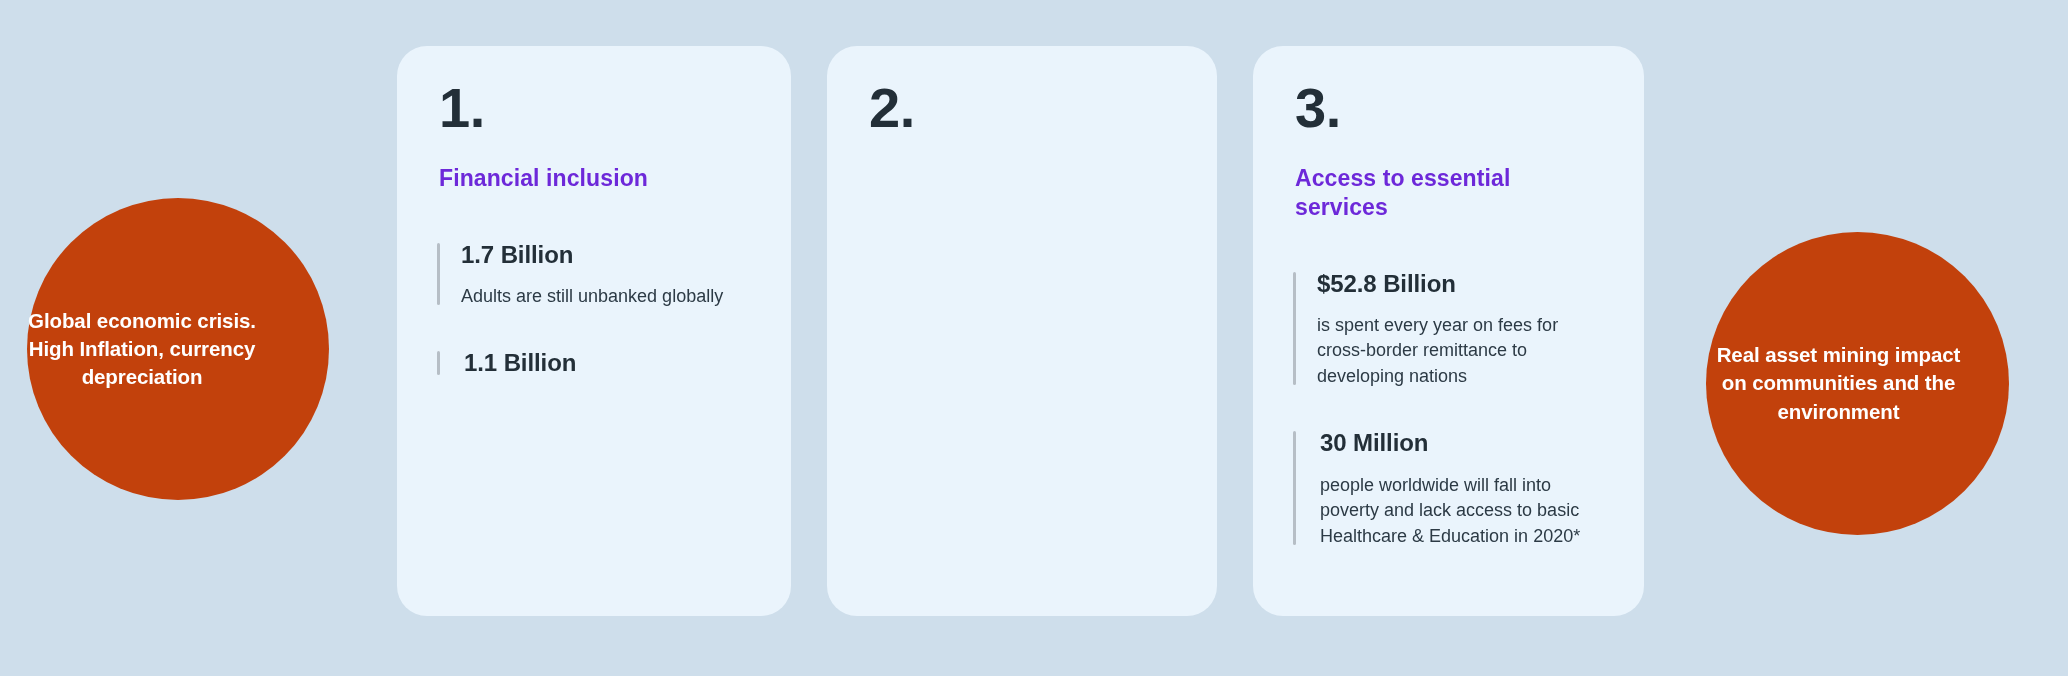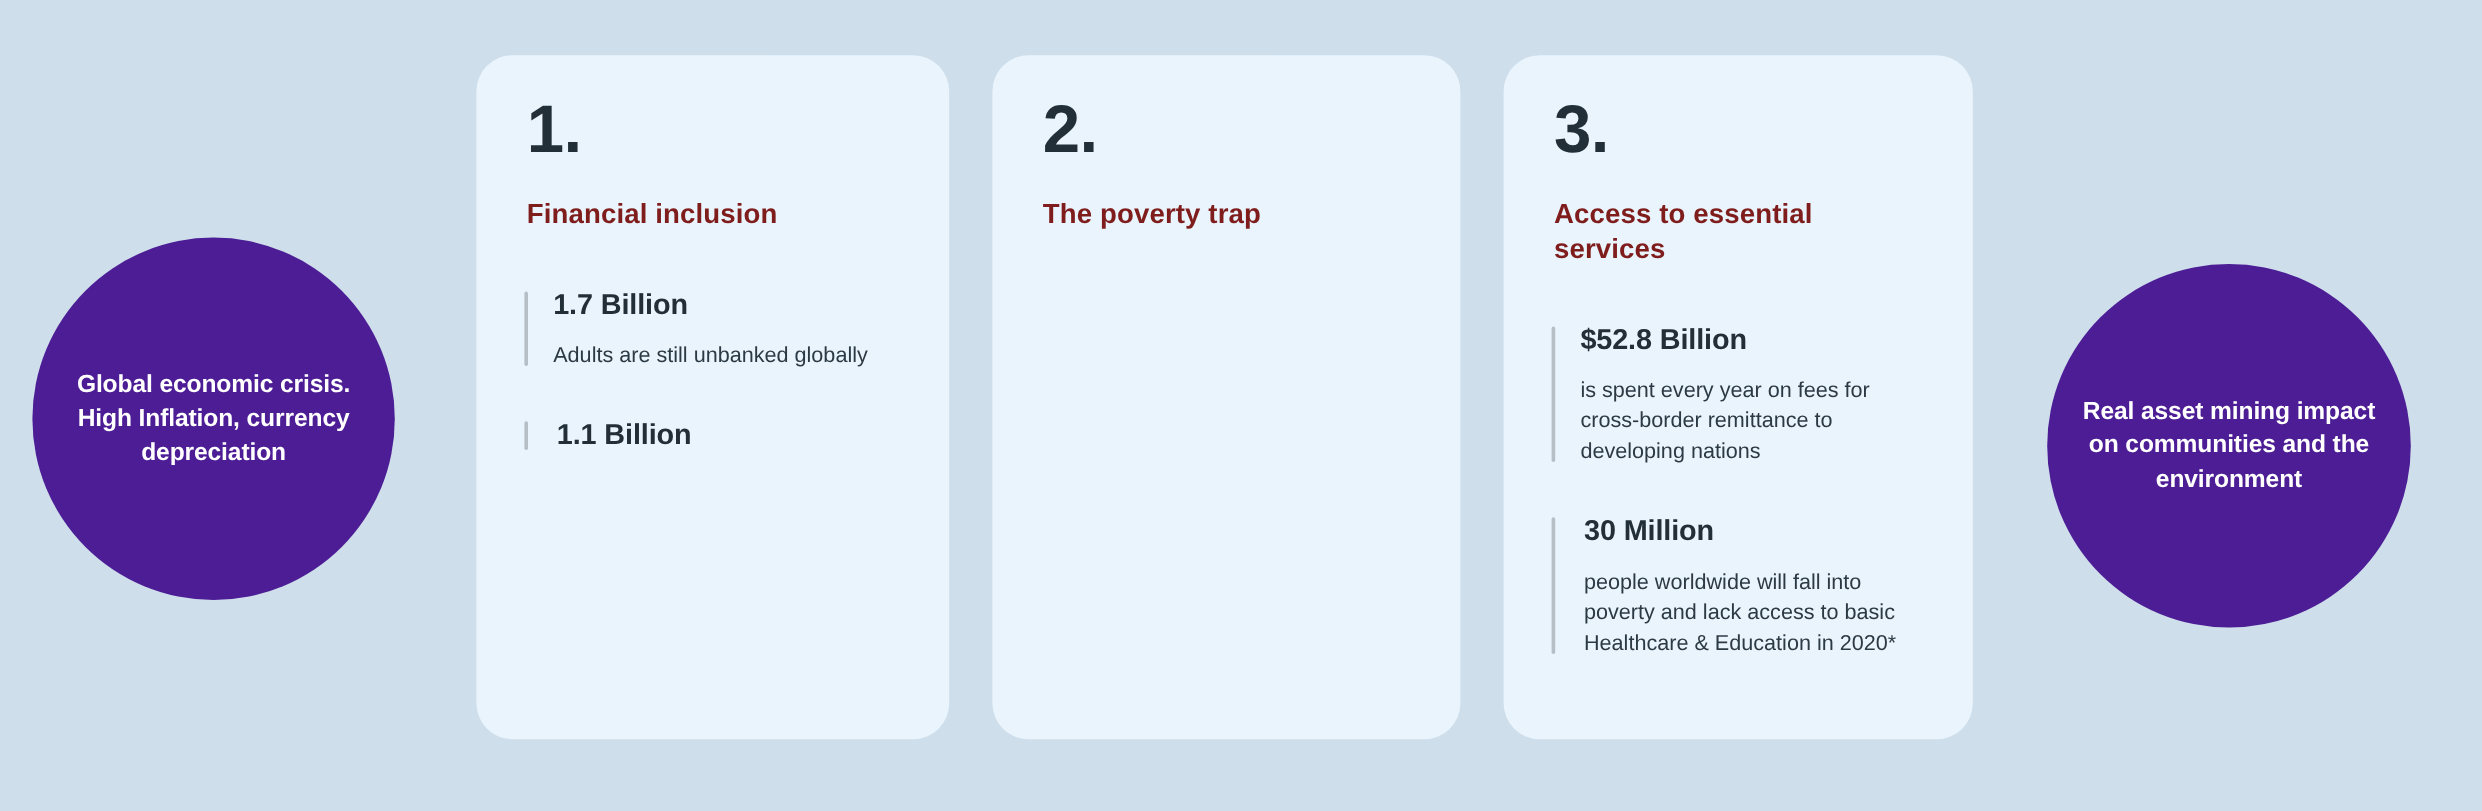--- a/index.html
+++ b/index.html
@@ -17,24 +17,23 @@
   .stage {
     position: relative;
     width: 2068px;
     height: 676px;
   }
 
   
   .circle {
     position: absolute;
     border-radius: 50%;
-    background: #4c1d95;
+    background: #c2410c;
     display: flex;
     align-items: center;
-    justify-content: center;
     box-sizing: border-box;
   }
   .circle-text {
     color: #ffffff;
     font-weight: bold;
     text-align: center;
     line-height: 1.38;
     white-space: pre-line;
     letter-spacing: -0.1px;
   }
@@ -45,21 +44,21 @@
     width: 302px;
     height: 302px;
   }
   #circle-left .circle-text {
     font-size: 20.5px;
     width: 230px;
   }
 
   #circle-right {
     left: 1706px;
-    top: 220px;
+    top: 232px;
     width: 303px;
     height: 303px;
   }
   #circle-right .circle-text {
     font-size: 20.5px;
     width: 265px;
   }
 
   
   .card {
@@ -79,21 +78,21 @@
     font-weight: bold;
     color: #232f38;
     line-height: 1.0;
     letter-spacing: -0.5px;
     margin: 0 0 0 2px;
   }
 
   .card-title {
     font-size: 23px;
     font-weight: bold;
-    color: #7f1d1d;
+    color: #6d28d9;
     line-height: 1.25;
     margin: 28px 0 0 2px;
     letter-spacing: 0.1px;
   }
 
   .stats {
     margin-top: 46px;
   }
 
   .stat {
@@ -151,21 +150,20 @@
       </div>
       <div class="stat">
         <span class="stat-rule"></span>
         <div class="stat-value">1.1 Billion</div>
       </div>
     </div>
   </div>
 
   <div class="card" id="card-2">
     <div class="card-number">2.</div>
-    <div class="card-title">The poverty trap</div>
   </div>
 
   <div class="card" id="card-3">
     <div class="card-number">3.</div>
     <div class="card-title">Access to essential services</div>
     <div class="stats">
       <div class="stat">
         <span class="stat-rule"></span>
         <div class="stat-value">$52.8 Billion</div>
         <div class="stat-desc">is spent every year on fees for cross-border remittance to developing nations</div>

